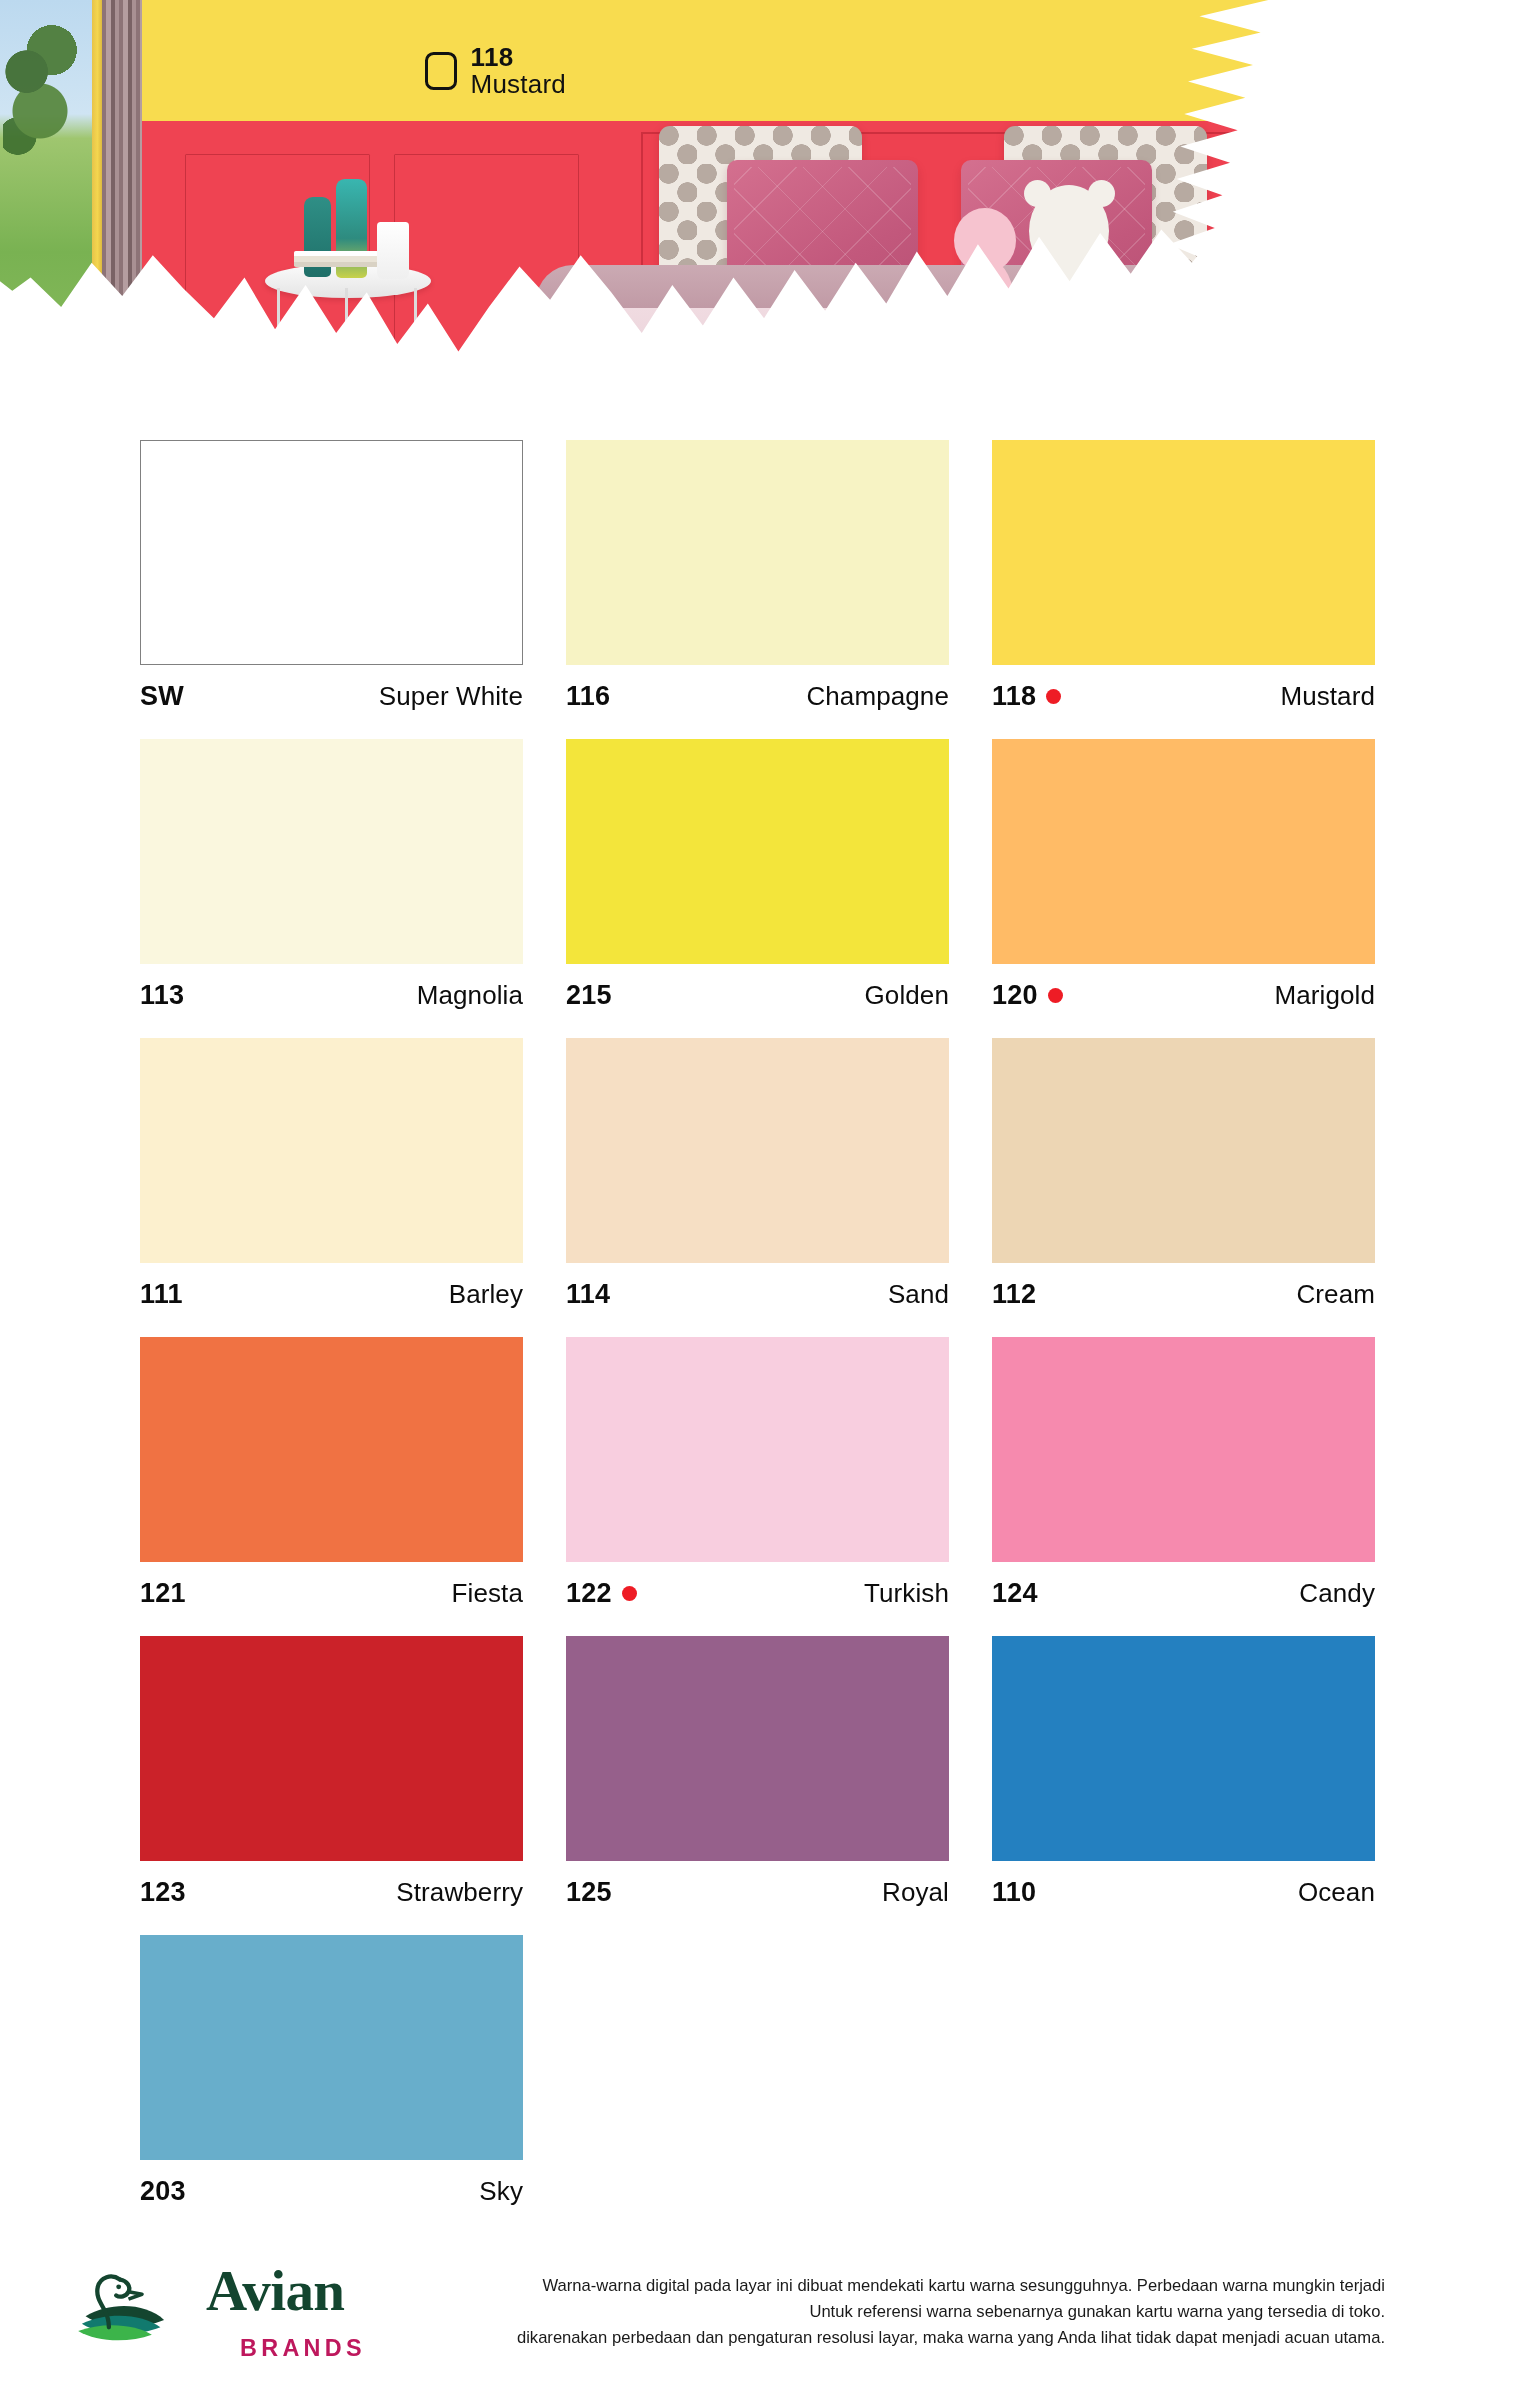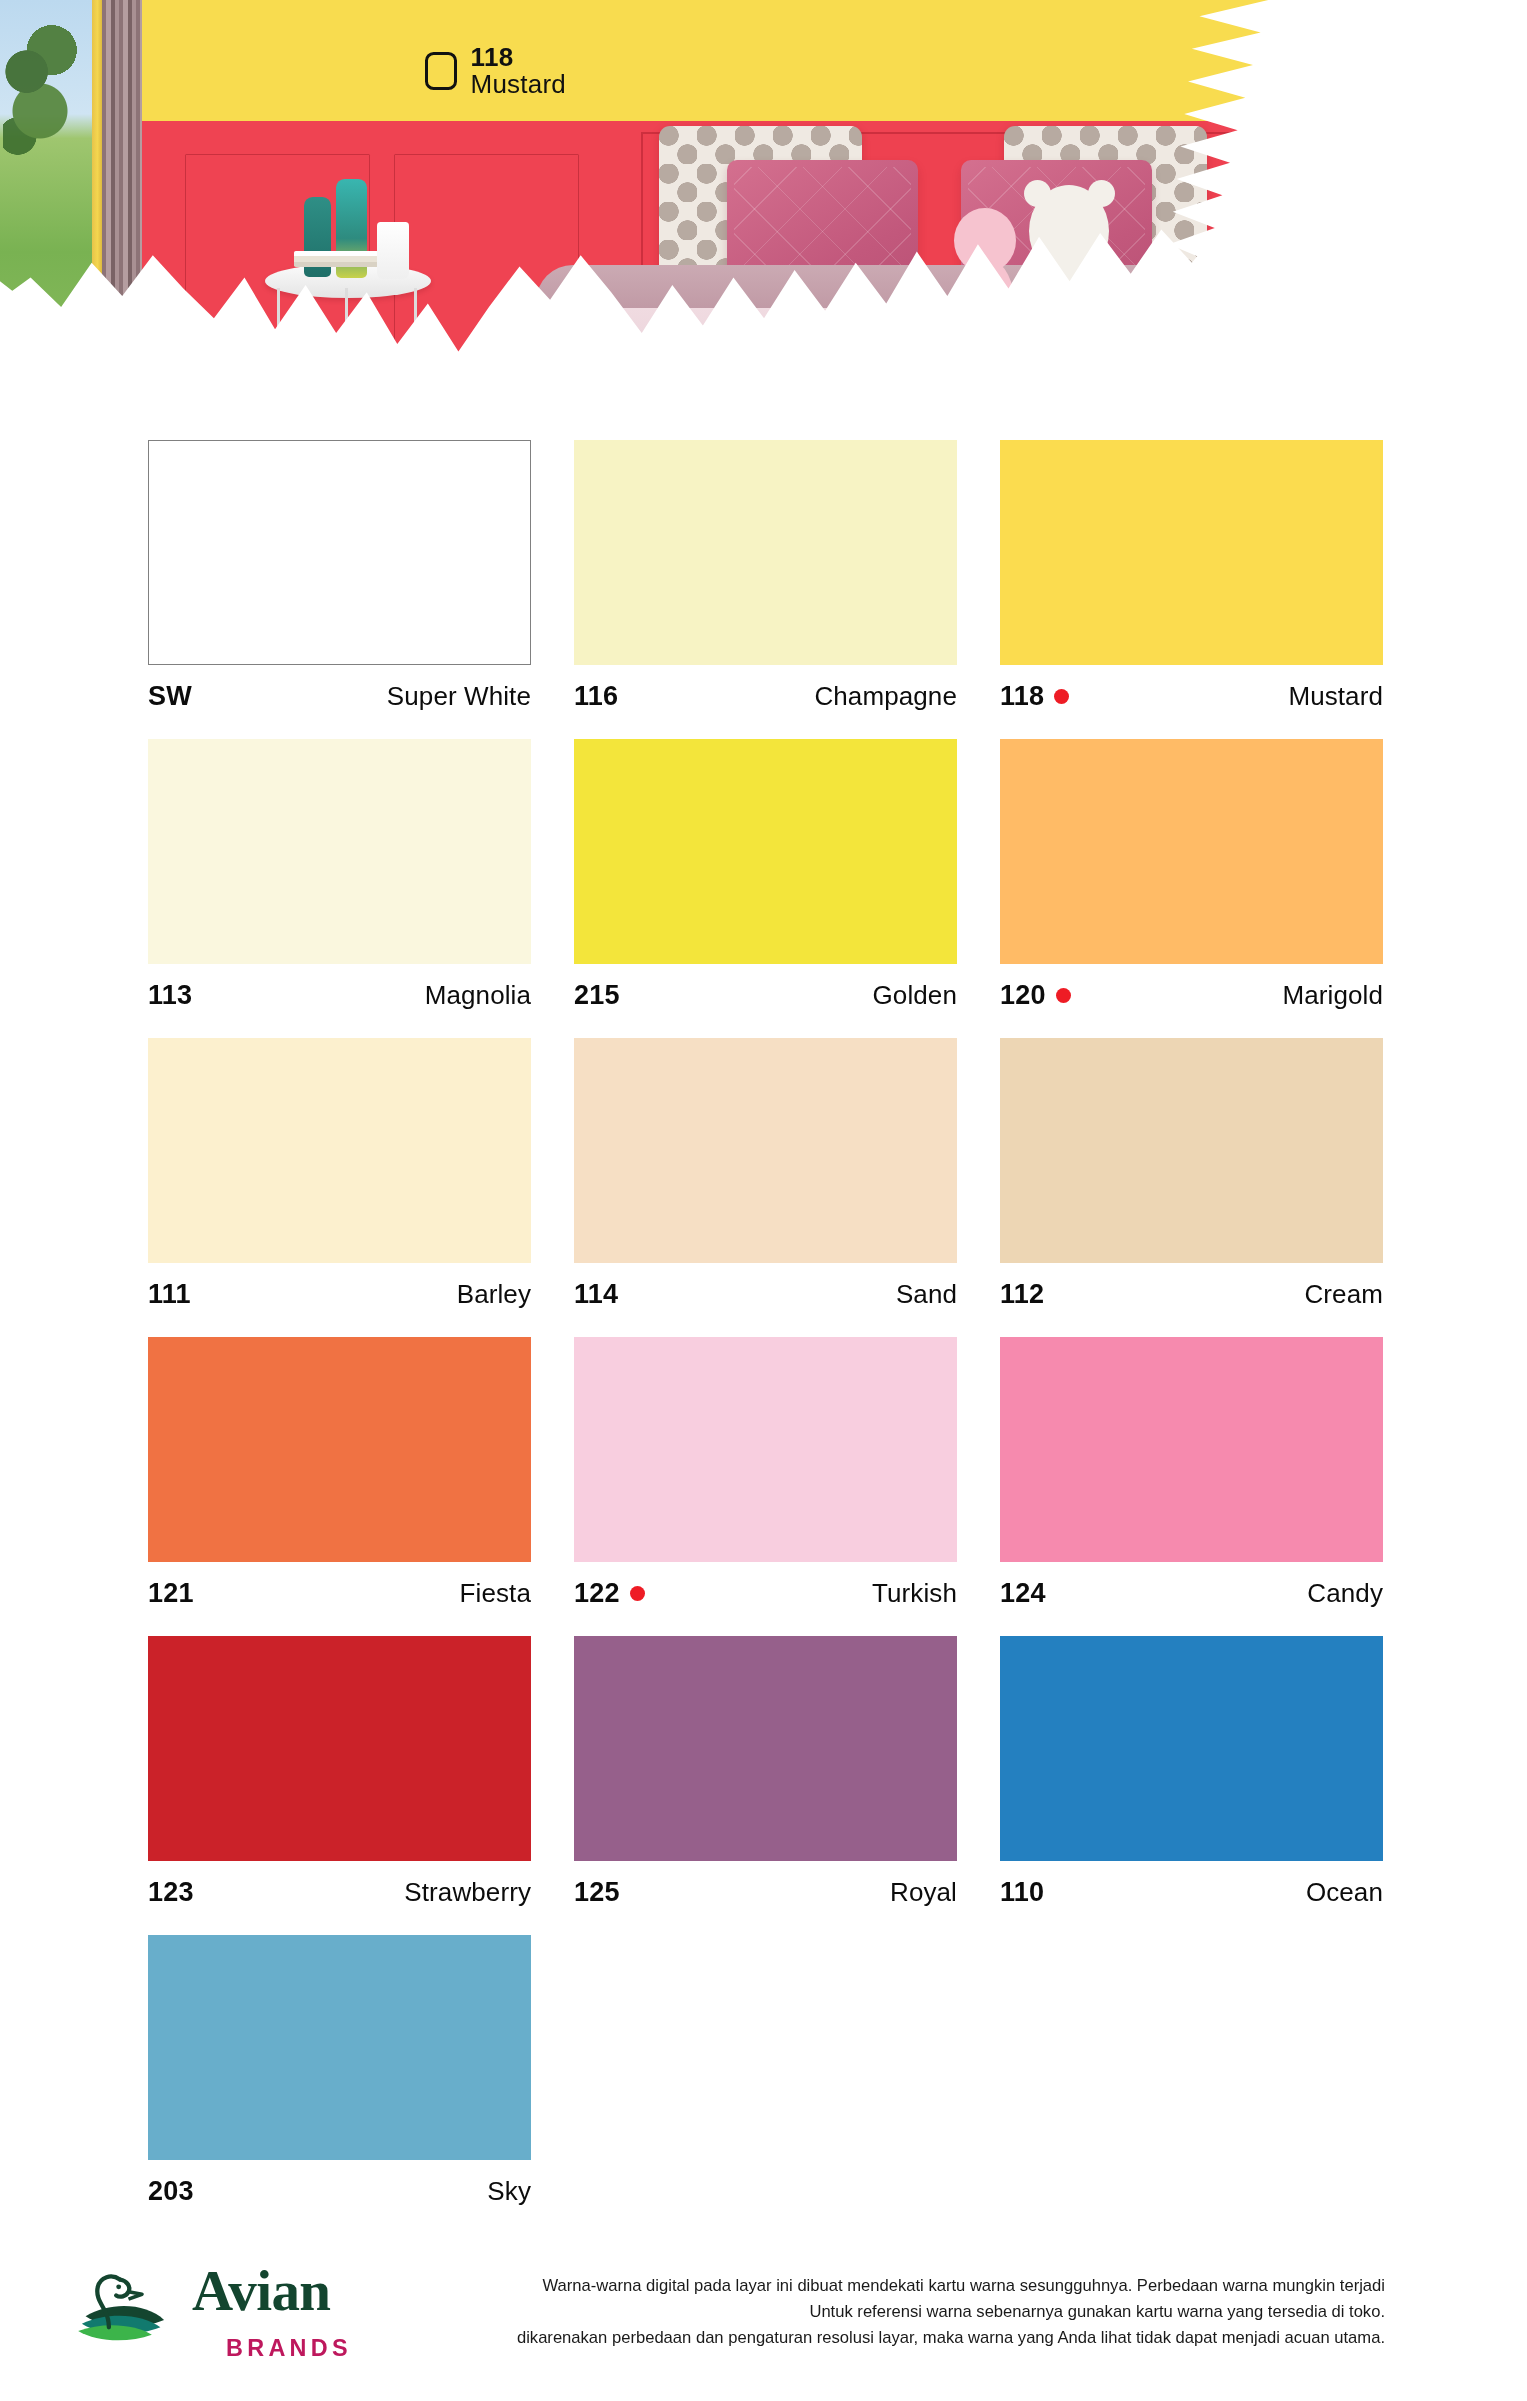--- a/index.html
+++ b/index.html
@@ -234,21 +234,21 @@
   .hero-tag-name {
     font-size: 26px;
     font-weight: 400;
     color: #111111;
     letter-spacing: 0.2px;
   }
 
   
   .grid {
     position: absolute;
-    left: 148px; top: 440px;
+    left: 140px; top: 440px;
     width: 1236px;
     display: grid;
     grid-template-columns: repeat(3, 383px);
     column-gap: 43px;
     row-gap: 27px;
   }
   .cell { width: 383px; }
 
   .chip {
     width: 383px;
@@ -294,21 +294,21 @@
     position: absolute;
     left: 0; top: 2242px;
     width: 1528px; height: 159px;
     background: #ffffff;
   }
   .logo {
     position: absolute;
     left: 67px; top: 23.4px;
     display: flex;
     align-items: center;
-    gap: 2px;
+    gap: 16px;
   }
   .logo-mark { width: 123px; height: 92px; }
   .logo-words { display: flex; flex-direction: column; line-height: .92; }
   .logo-avian {
     font-family: "Liberation Serif", serif;
     font-size: 57px;
     font-weight: 700;
     color: #13452f;
     letter-spacing: -0.6px;
   }

